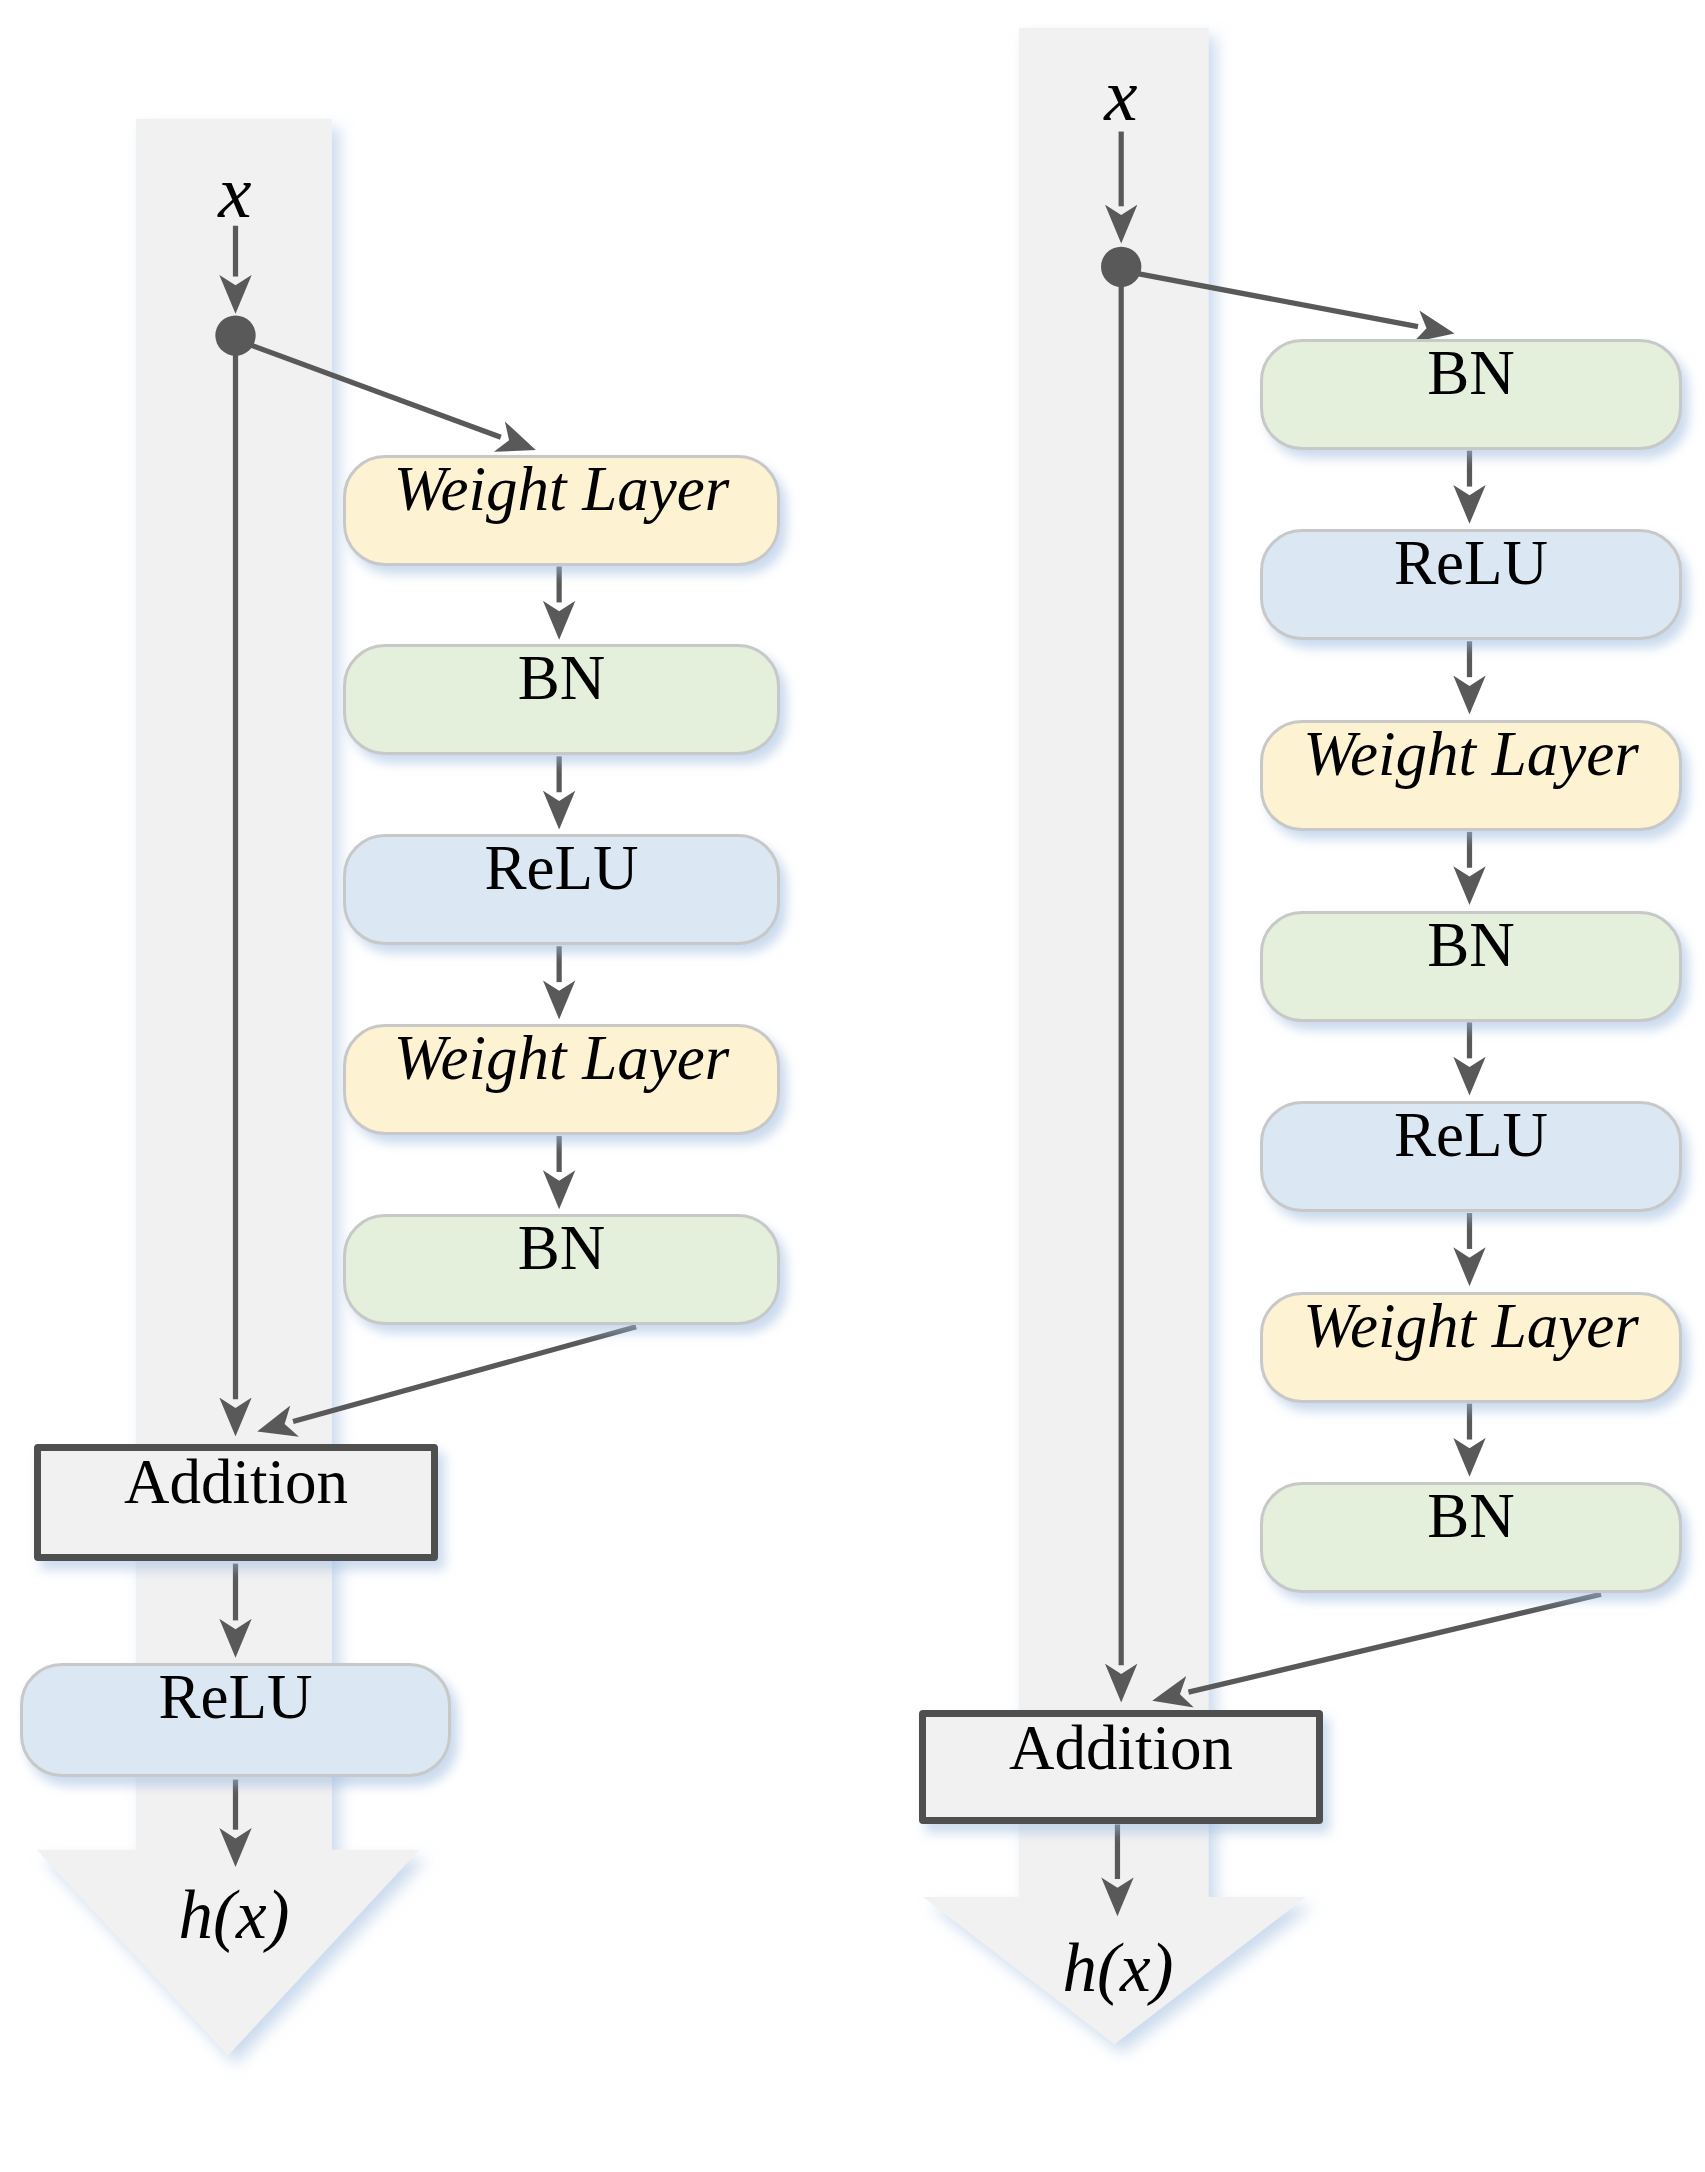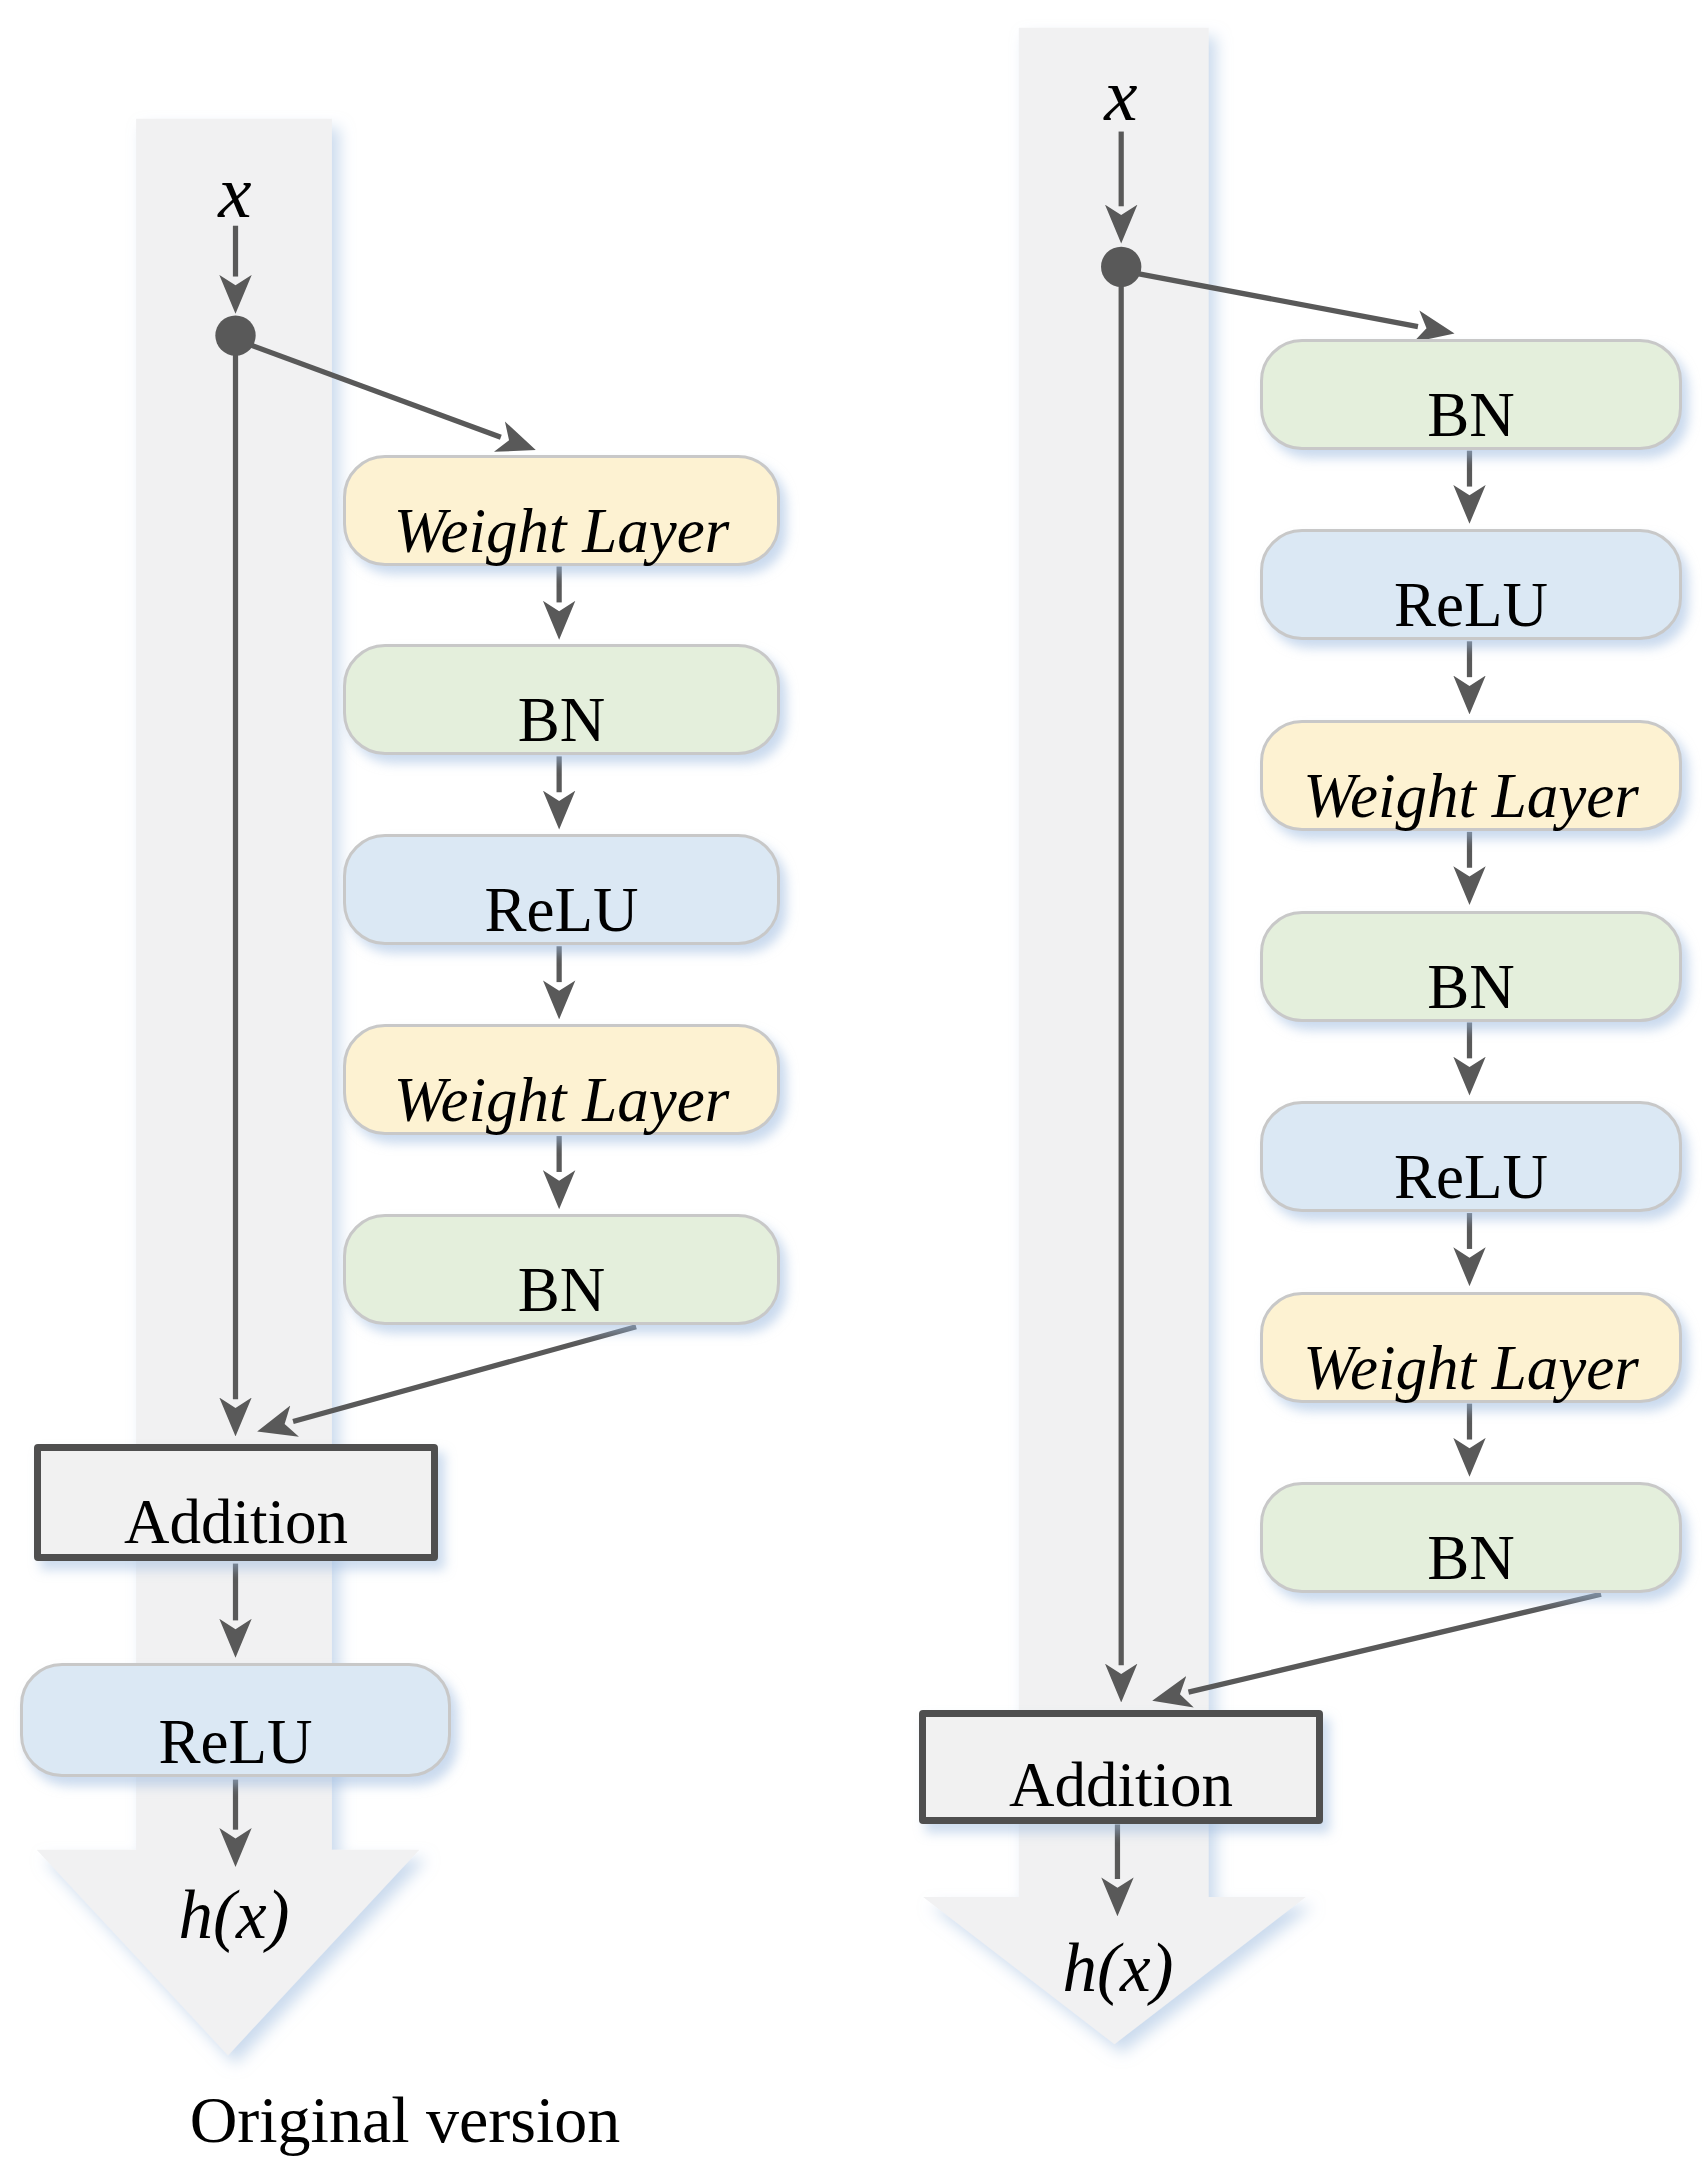--- a/index.html
+++ b/index.html
@@ -23,21 +23,21 @@
   }
   .junction { fill: var(--connector, #595959); }
   #arrowhead-path { fill: var(--connector, #595959); }
 
   .block {
     position: absolute;
     box-sizing: border-box;
     border: 3px solid var(--block_border, #c8c8c8);
     border-radius: 42px;
     display: flex;
-    align-items: flex-end;
+    align-items: flex-start;
     justify-content: center;
     font-size: 63px;
     line-height: 1;
     box-shadow: 6.7px 8.2px 10.5px rgba(158, 188, 224, 0.55);
     white-space: nowrap;
   }
   .block.weight { background: var(--weight_fill, #fdf2d2); font-style: italic; }
   .block.bn     { background: var(--bn_fill, #e4efdc); }
   .block.relu   { background: var(--relu_fill, #dbe8f4); }
   .block.addition {
@@ -130,21 +130,20 @@
   <div class="block addition" style="left:34px; top:1444px; width:404px; height:117px;">
     <span>Addition</span>
   </div>
 
   <div class="block relu" style="left:20px; top:1663px; width:431px; height:114px;">
     <span>ReLU</span>
   </div>
 
   <div class="io-label output" style="left:234px; top:1915px;">h(x)</div>
 
-  <div class="caption" style="left:405px; top:2120px;">Original version</div>
 
   <div class="io-label" style="left:1121px; top:94px;">x</div>
 
   <div class="block bn" style="left:1260px; top:339px; width:422px; height:111px;">
     <span>BN</span>
   </div>
   <div class="block relu" style="left:1260px; top:529px; width:422px; height:111px;">
     <span>ReLU</span>
   </div>
   <div class="block weight" style="left:1260px; top:720px; width:422px; height:111px;">

